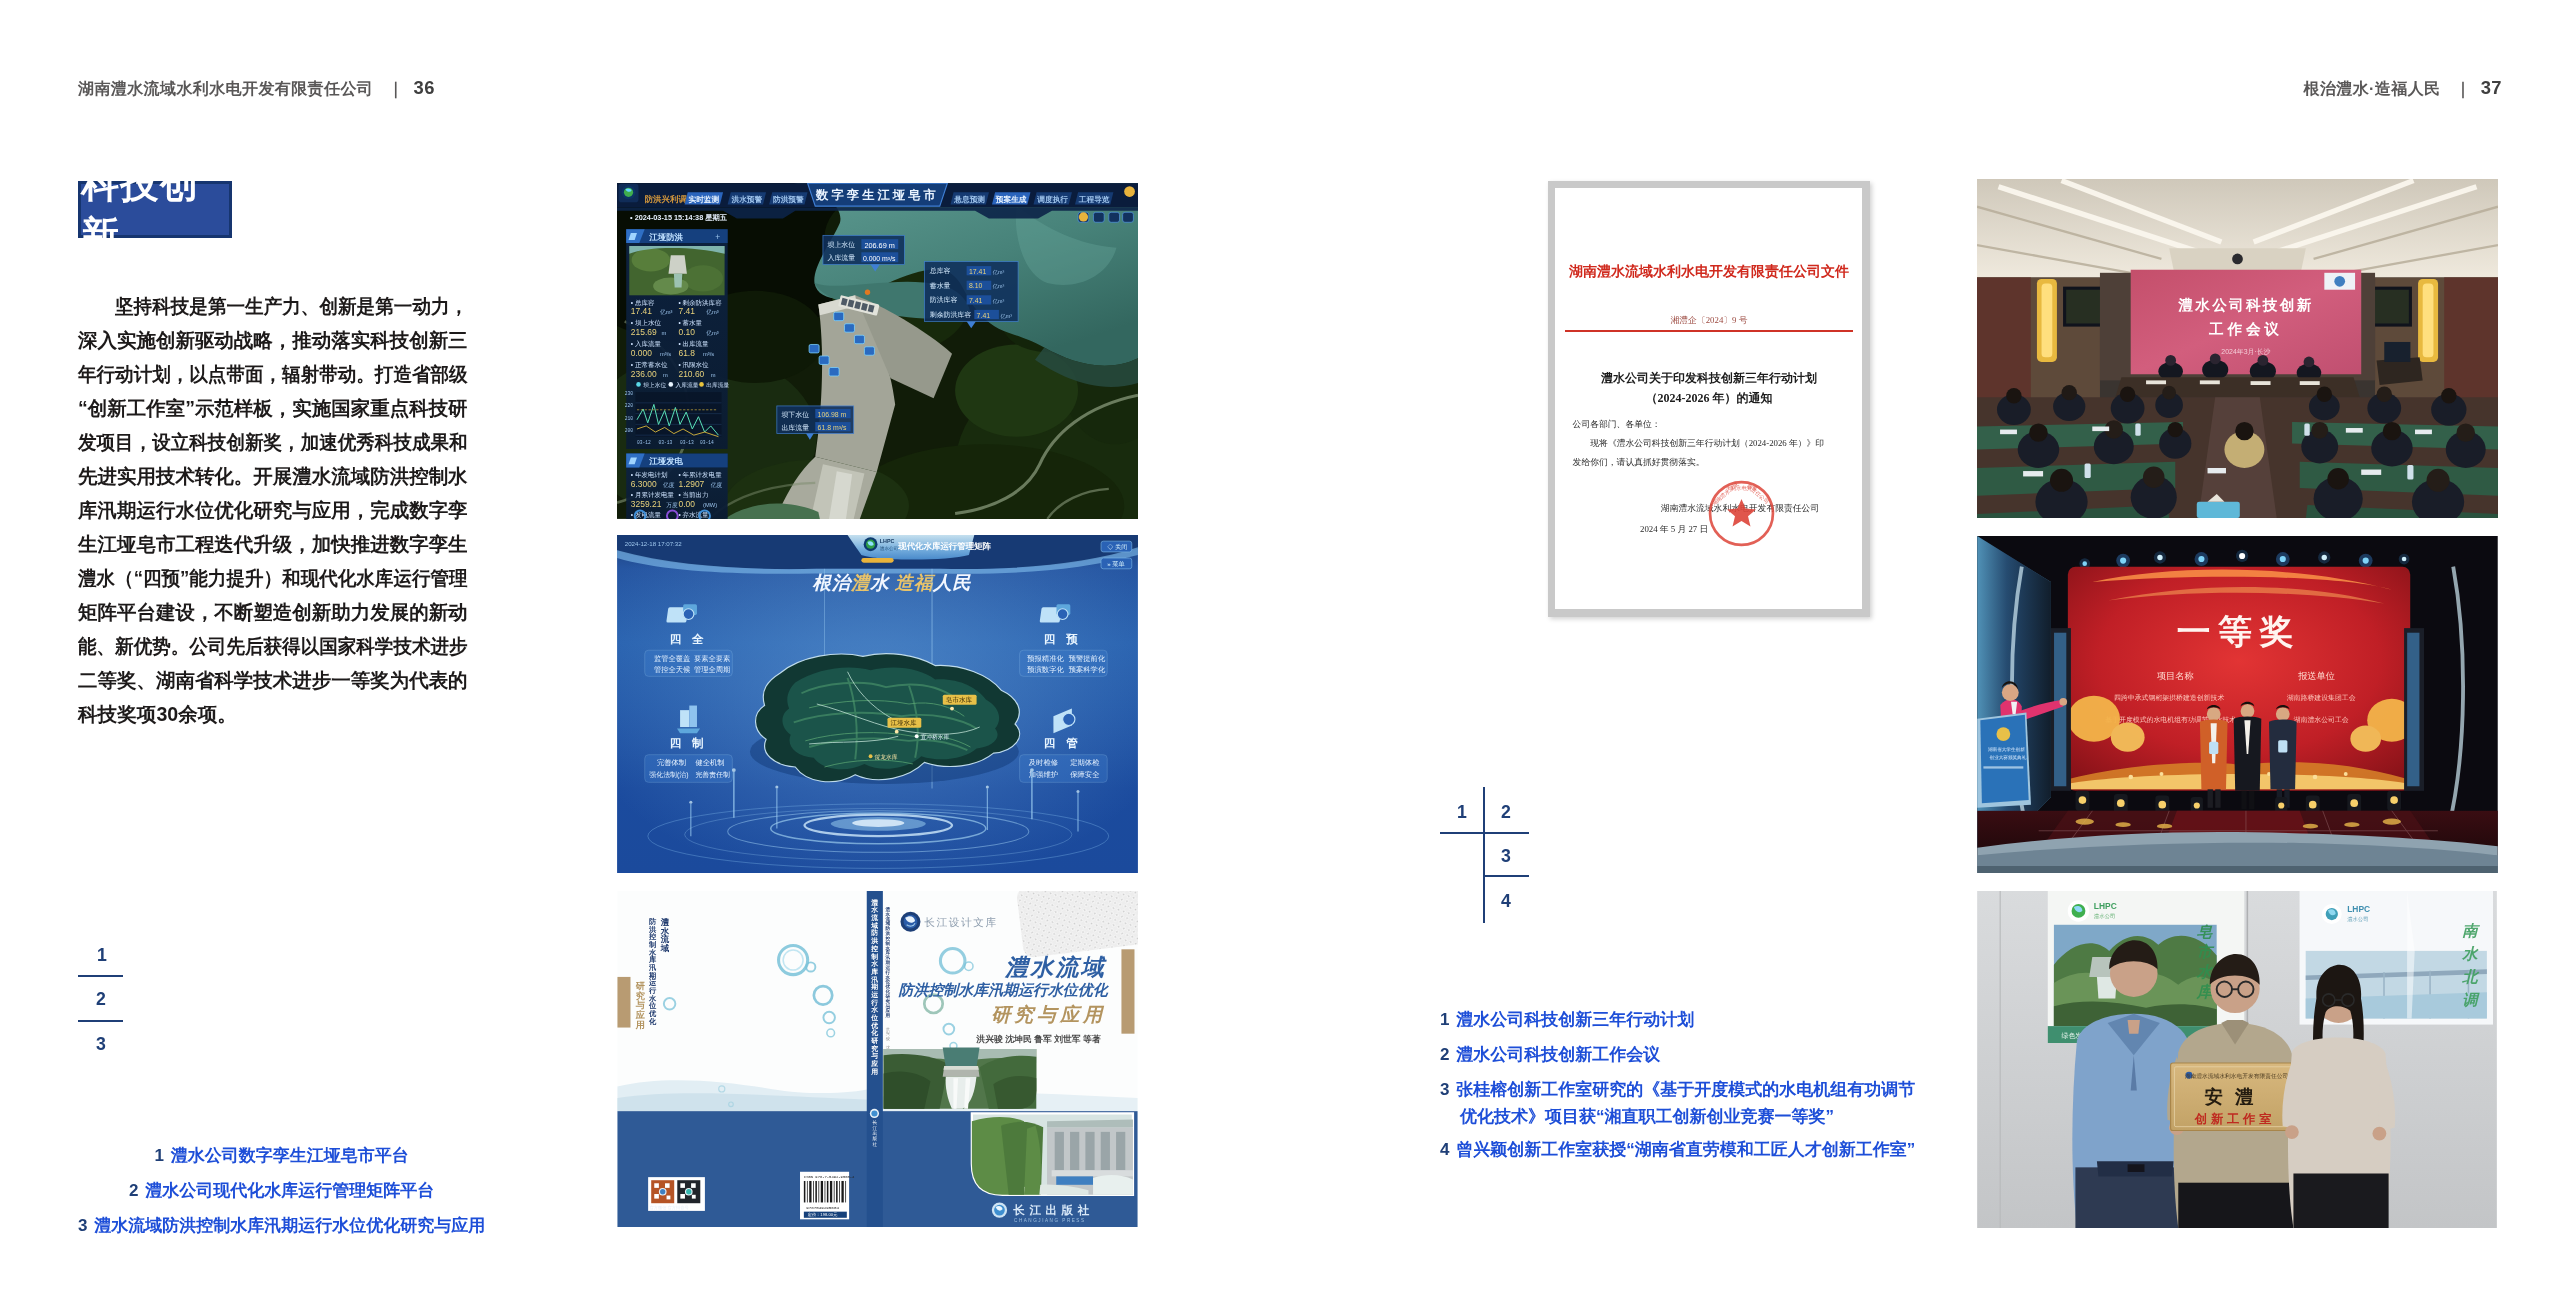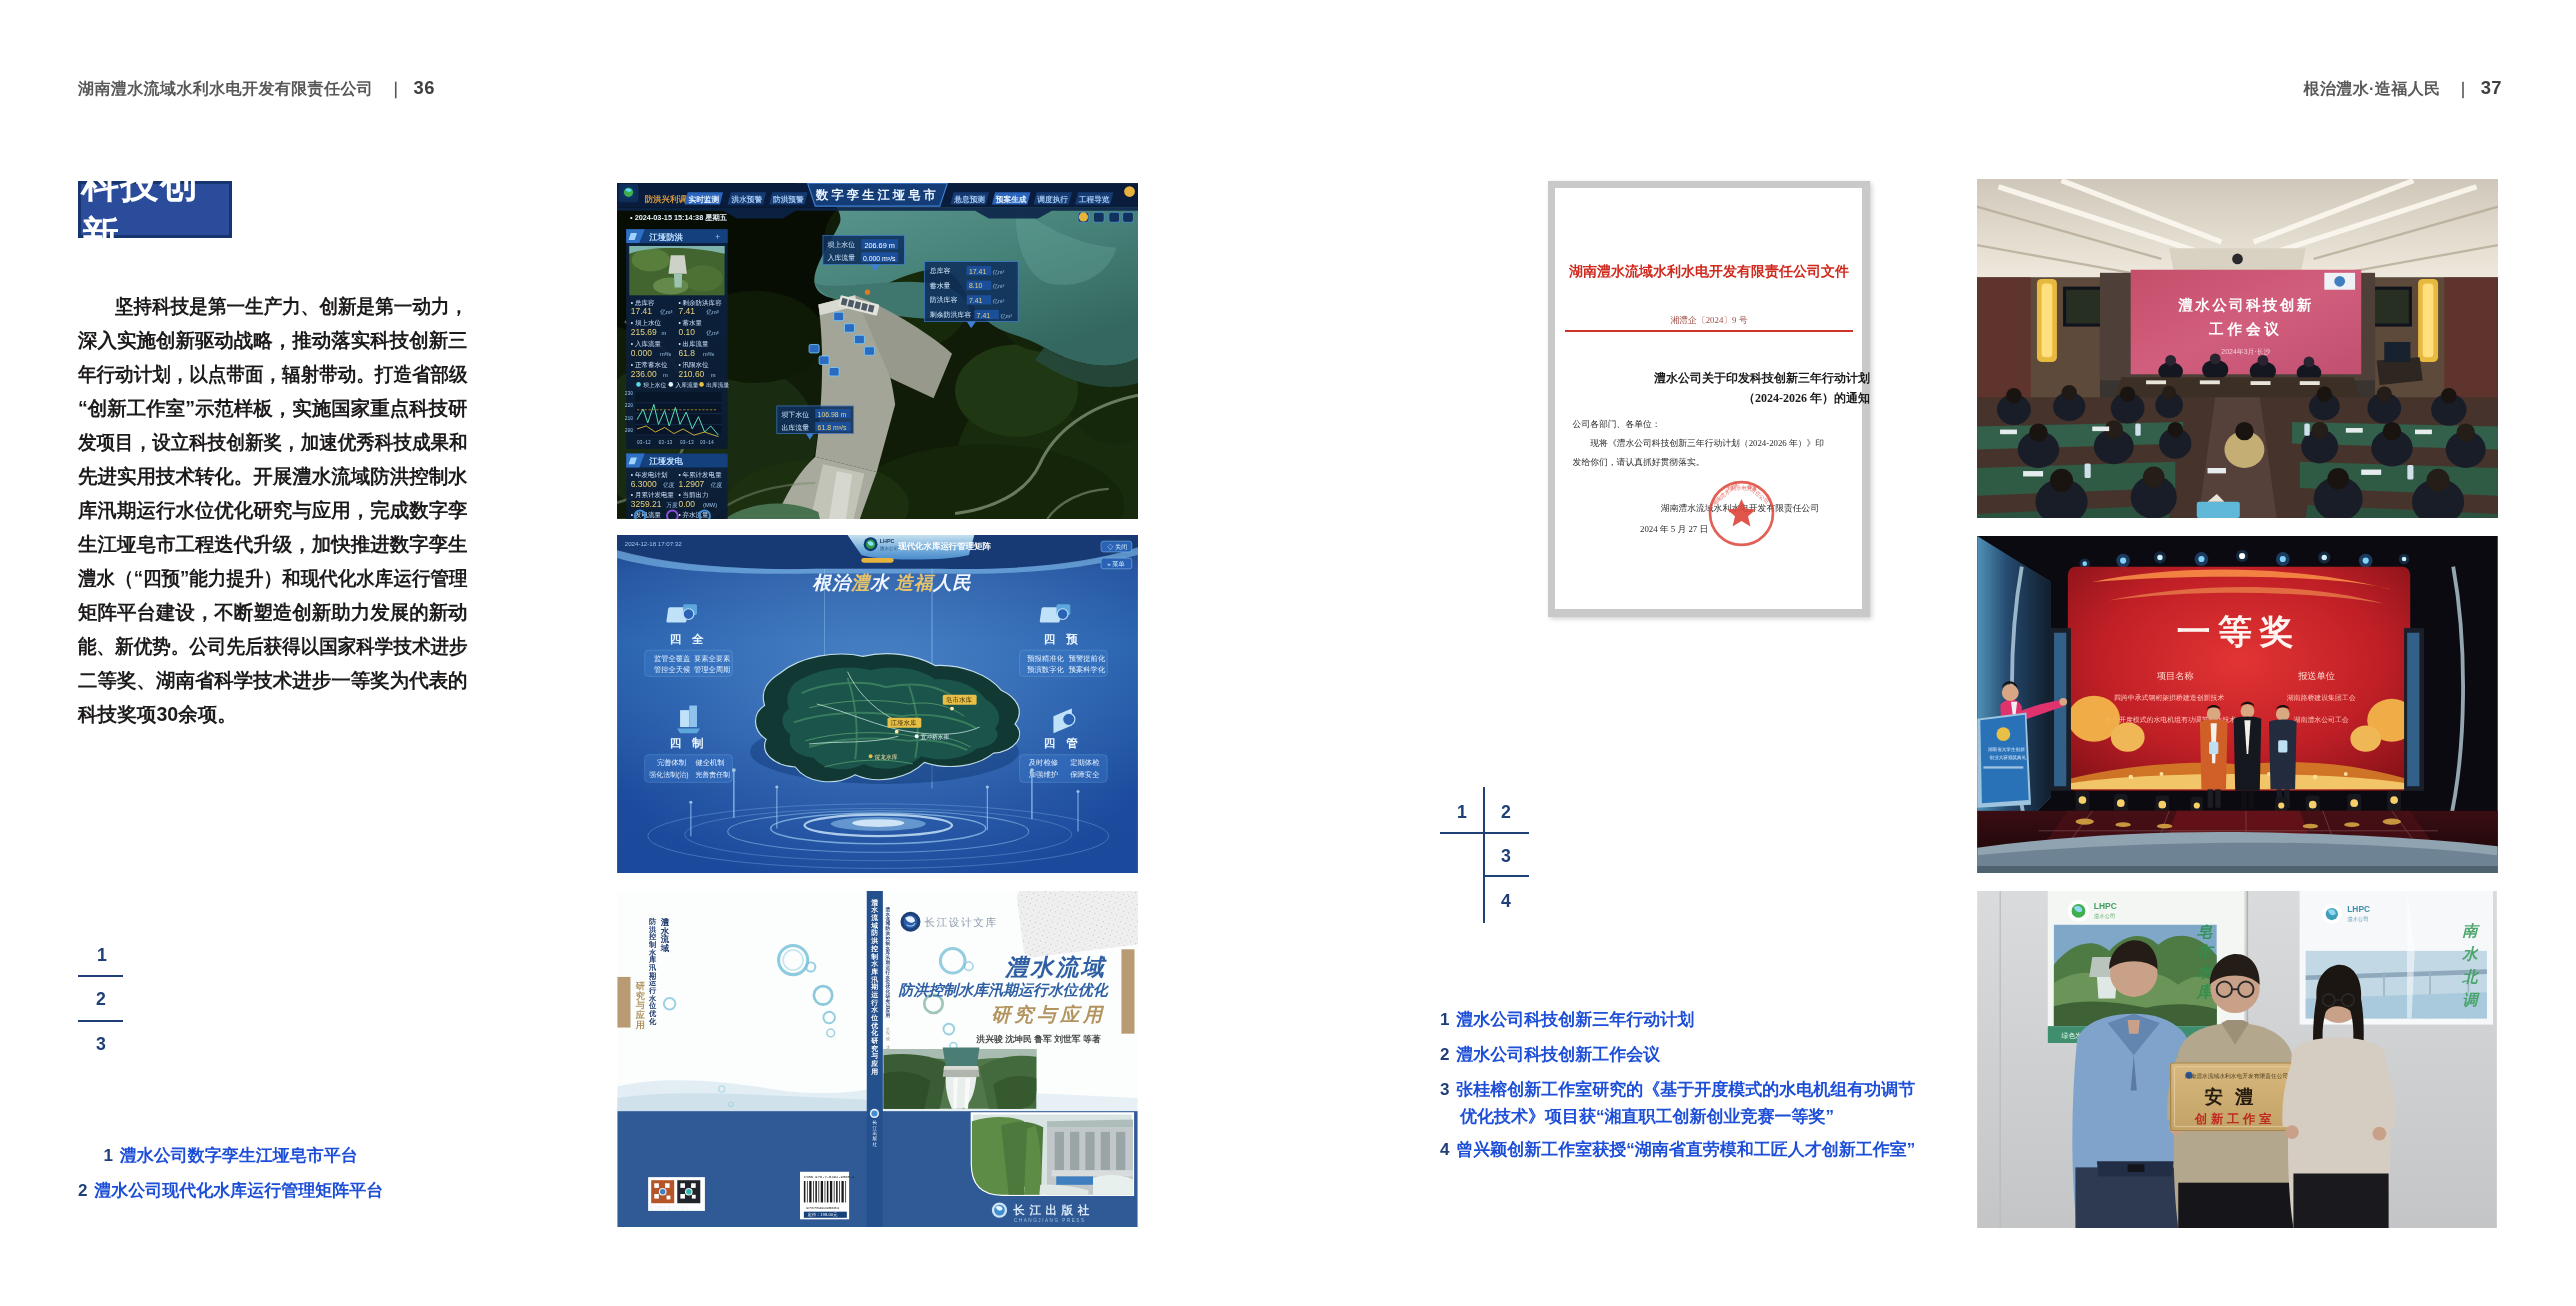--- a/index.html
+++ b/index.html
@@ -49,20 +49,21 @@
 
 <div class="abs numblue" style="left:96px;top:989px;">2</div>
 
 <div class="abs" style="left:78px;top:1020px;width:45px;height:1.5px;background:#1f3f77;"></div>
 
 <div class="abs numblue" style="left:96px;top:1034px;">3</div>
 
 <div class="abs capline" style="left:78px;top:1139px;white-space:nowrap;">
 <div><span class="capnum">1</span>&nbsp;&nbsp;<span class="captext">澧水公司数字孪生江垭皂市平台</span></div>
 <div><span class="capnum">2</span>&nbsp;&nbsp;<span class="captext">澧水公司现代化水库运行管理矩阵平台</span></div>
+<div><span class="capnum">3</span>&nbsp;&nbsp;<span class="captext">澧水流域防洪控制水库汛期运行水位优化研究与应用</span></div>
 </div>
 
 <div class="abs" style="left:617px;top:183px;width:521px;height:336px;" id="img1">
 <svg width="521" height="336" viewBox="0 0 678 437">
 <defs>
 <linearGradient id="dt_water" x1="0" y1="0" x2="0.6" y2="1">
 <stop offset="0" stop-color="#5d9a91"></stop>
             <stop offset="0.55" stop-color="#478279"></stop>
             <stop offset="1" stop-color="#33675f"></stop>
 </linearGradient>
@@ -638,21 +639,21 @@
 <div class="abs" style="left:1548px;top:181px;width:322px;height:436px;" id="doc">
 <div style="position:absolute;inset:0;background:#c9c9c9;box-shadow:1.5px 2.3px 4.6px rgba(0,0,0,0.18);"></div>
 <div style="position:absolute;left:7px;top:7px;right:7.7px;bottom:7.7px;background:#ffffff;"></div>
 
 <div style="position:absolute;left:0;top:82px;width:322px;text-align:center;font-size:14px;font-weight:bold;color:#d0291d;font-family:'Liberation Serif',serif;white-space:nowrap;">湖南澧水流域水利水电开发有限责任公司文件</div>
 
 <div style="position:absolute;left:0;top:134px;width:322px;text-align:center;font-size:8.8px;color:#9c4a40;font-family:'Liberation Serif',serif;">湘澧企〔2024〕9 号</div>
 
 <div style="position:absolute;left:17px;top:149px;width:288px;height:1.5px;background:#cf3327;"></div>
 
-<div style="position:absolute;left:0;top:187px;width:322px;text-align:right;font-size:12px;font-weight:bold;color:#1c1c1c;line-height:20px;font-family:'Liberation Serif',serif;">澧水公司关于印发科技创新三年行动计划<br>（2024-2026 年）的通知</div>
+<div style="position:absolute;left:0;top:187px;width:322px;text-align:center;font-size:12px;font-weight:bold;color:#1c1c1c;line-height:20px;font-family:'Liberation Serif',serif;">澧水公司关于印发科技创新三年行动计划<br>（2024-2026 年）的通知</div>
 
 <div style="position:absolute;left:24.6px;top:234px;width:275px;font-size:8.8px;color:#2a2a2a;line-height:19px;font-family:'Liberation Serif',serif;">公司各部门、各单位：<br><span style="display:inline-block;width:17.7px;"></span>现将《澧水公司科技创新三年行动计划（2024-2026 年）》印<br>发给你们，请认真抓好贯彻落实。</div>
 
 <div style="position:absolute;left:92px;top:322px;width:200px;text-align:center;font-size:8.8px;color:#2a2a2a;font-family:'Liberation Serif',serif;">湖南澧水流域水利水电开发有限责任公司</div>
 <div style="position:absolute;left:92px;top:343px;width:200px;text-align:left;font-size:8.8px;color:#2a2a2a;font-family:'Liberation Serif',serif;">2024 年 5 月 27 日</div>
 
 <svg style="position:absolute;left:159px;top:298px;" width="69" height="69" viewBox="0 0 90 90">
 <circle cx="45" cy="45" r="41" fill="none" stroke="#dd4438" stroke-width="3.5" opacity="0.85"></circle>
 <path d="M45,26 l5.3,12.6 13.6,1.1 -10.4,8.9 3.2,13.3 -11.7,-7.1 -11.7,7.1 3.2,-13.3 -10.4,-8.9 13.6,-1.1 Z" fill="#dd4438" opacity="0.9"></path>
 <g fill="#dd4438" opacity="0.8" font-size="7" font-family="Liberation Sans,sans-serif">

